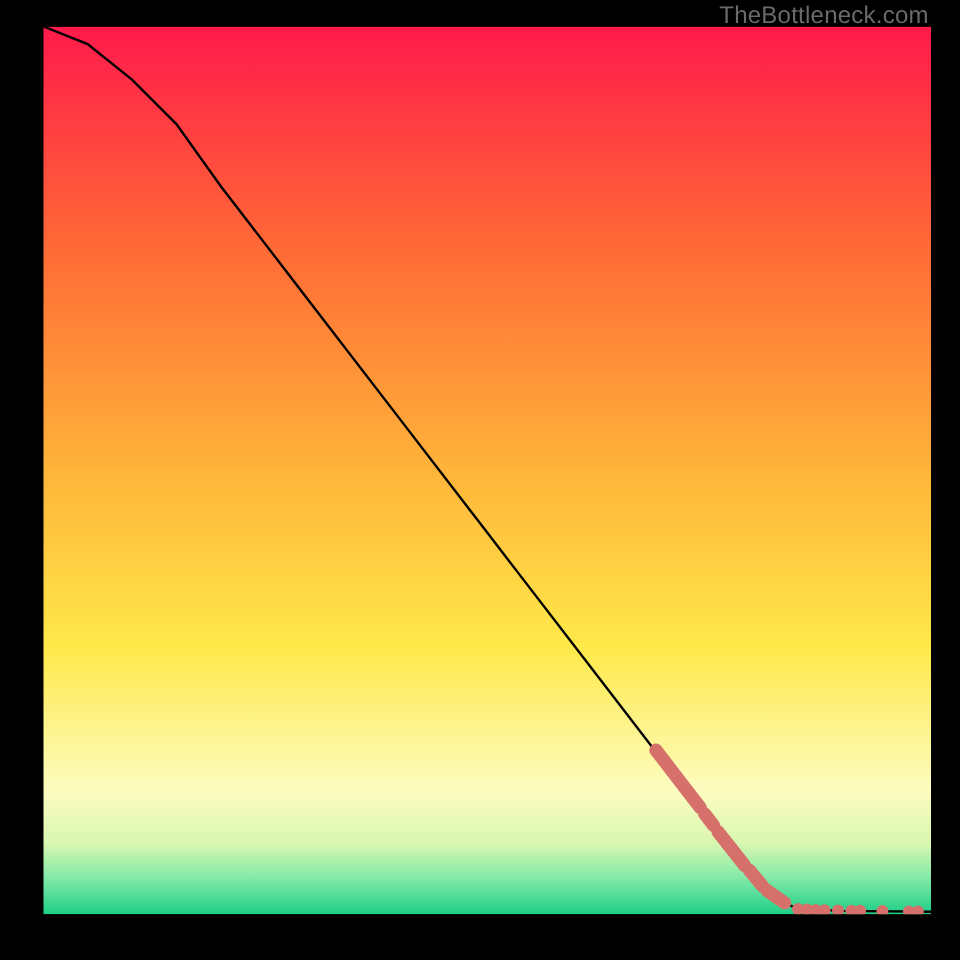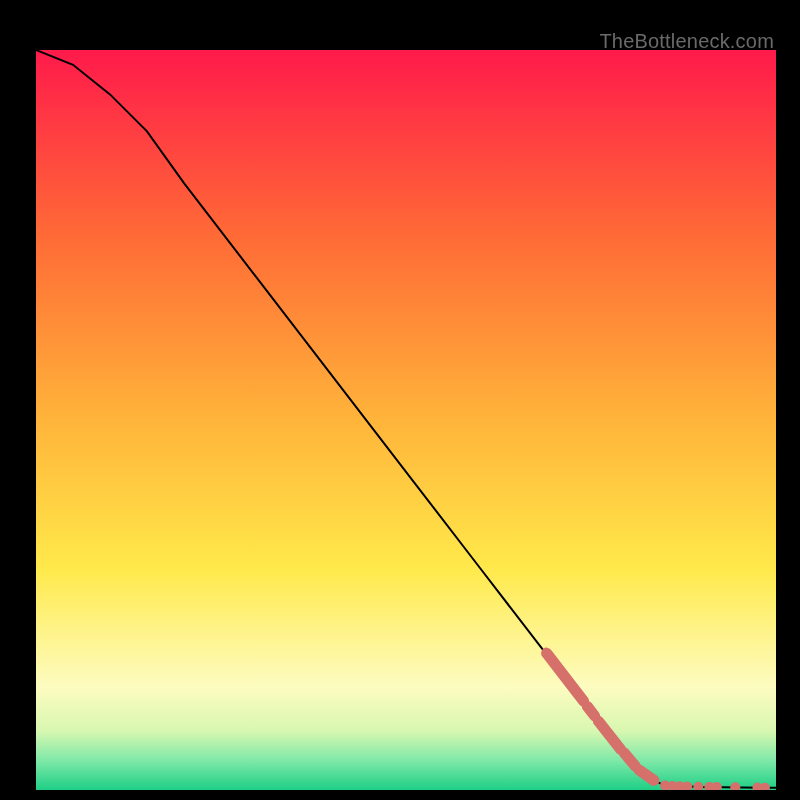--- a/index.html
+++ b/index.html
@@ -8,21 +8,20 @@
     width: 800px;
     height: 800px;
     background: #000;
     font-family: Arial, Helvetica, sans-serif;
   }
   .stage {
     position: relative;
     width: 800px;
     height: 716px;
     background: #000;
-    margin-top: 28px;
   }
   .plot {
     position: absolute;
     left: 36px;
     top: 22px;
     width: 740px;
     height: 740px;
     overflow: hidden;
   }
   .attribution {

